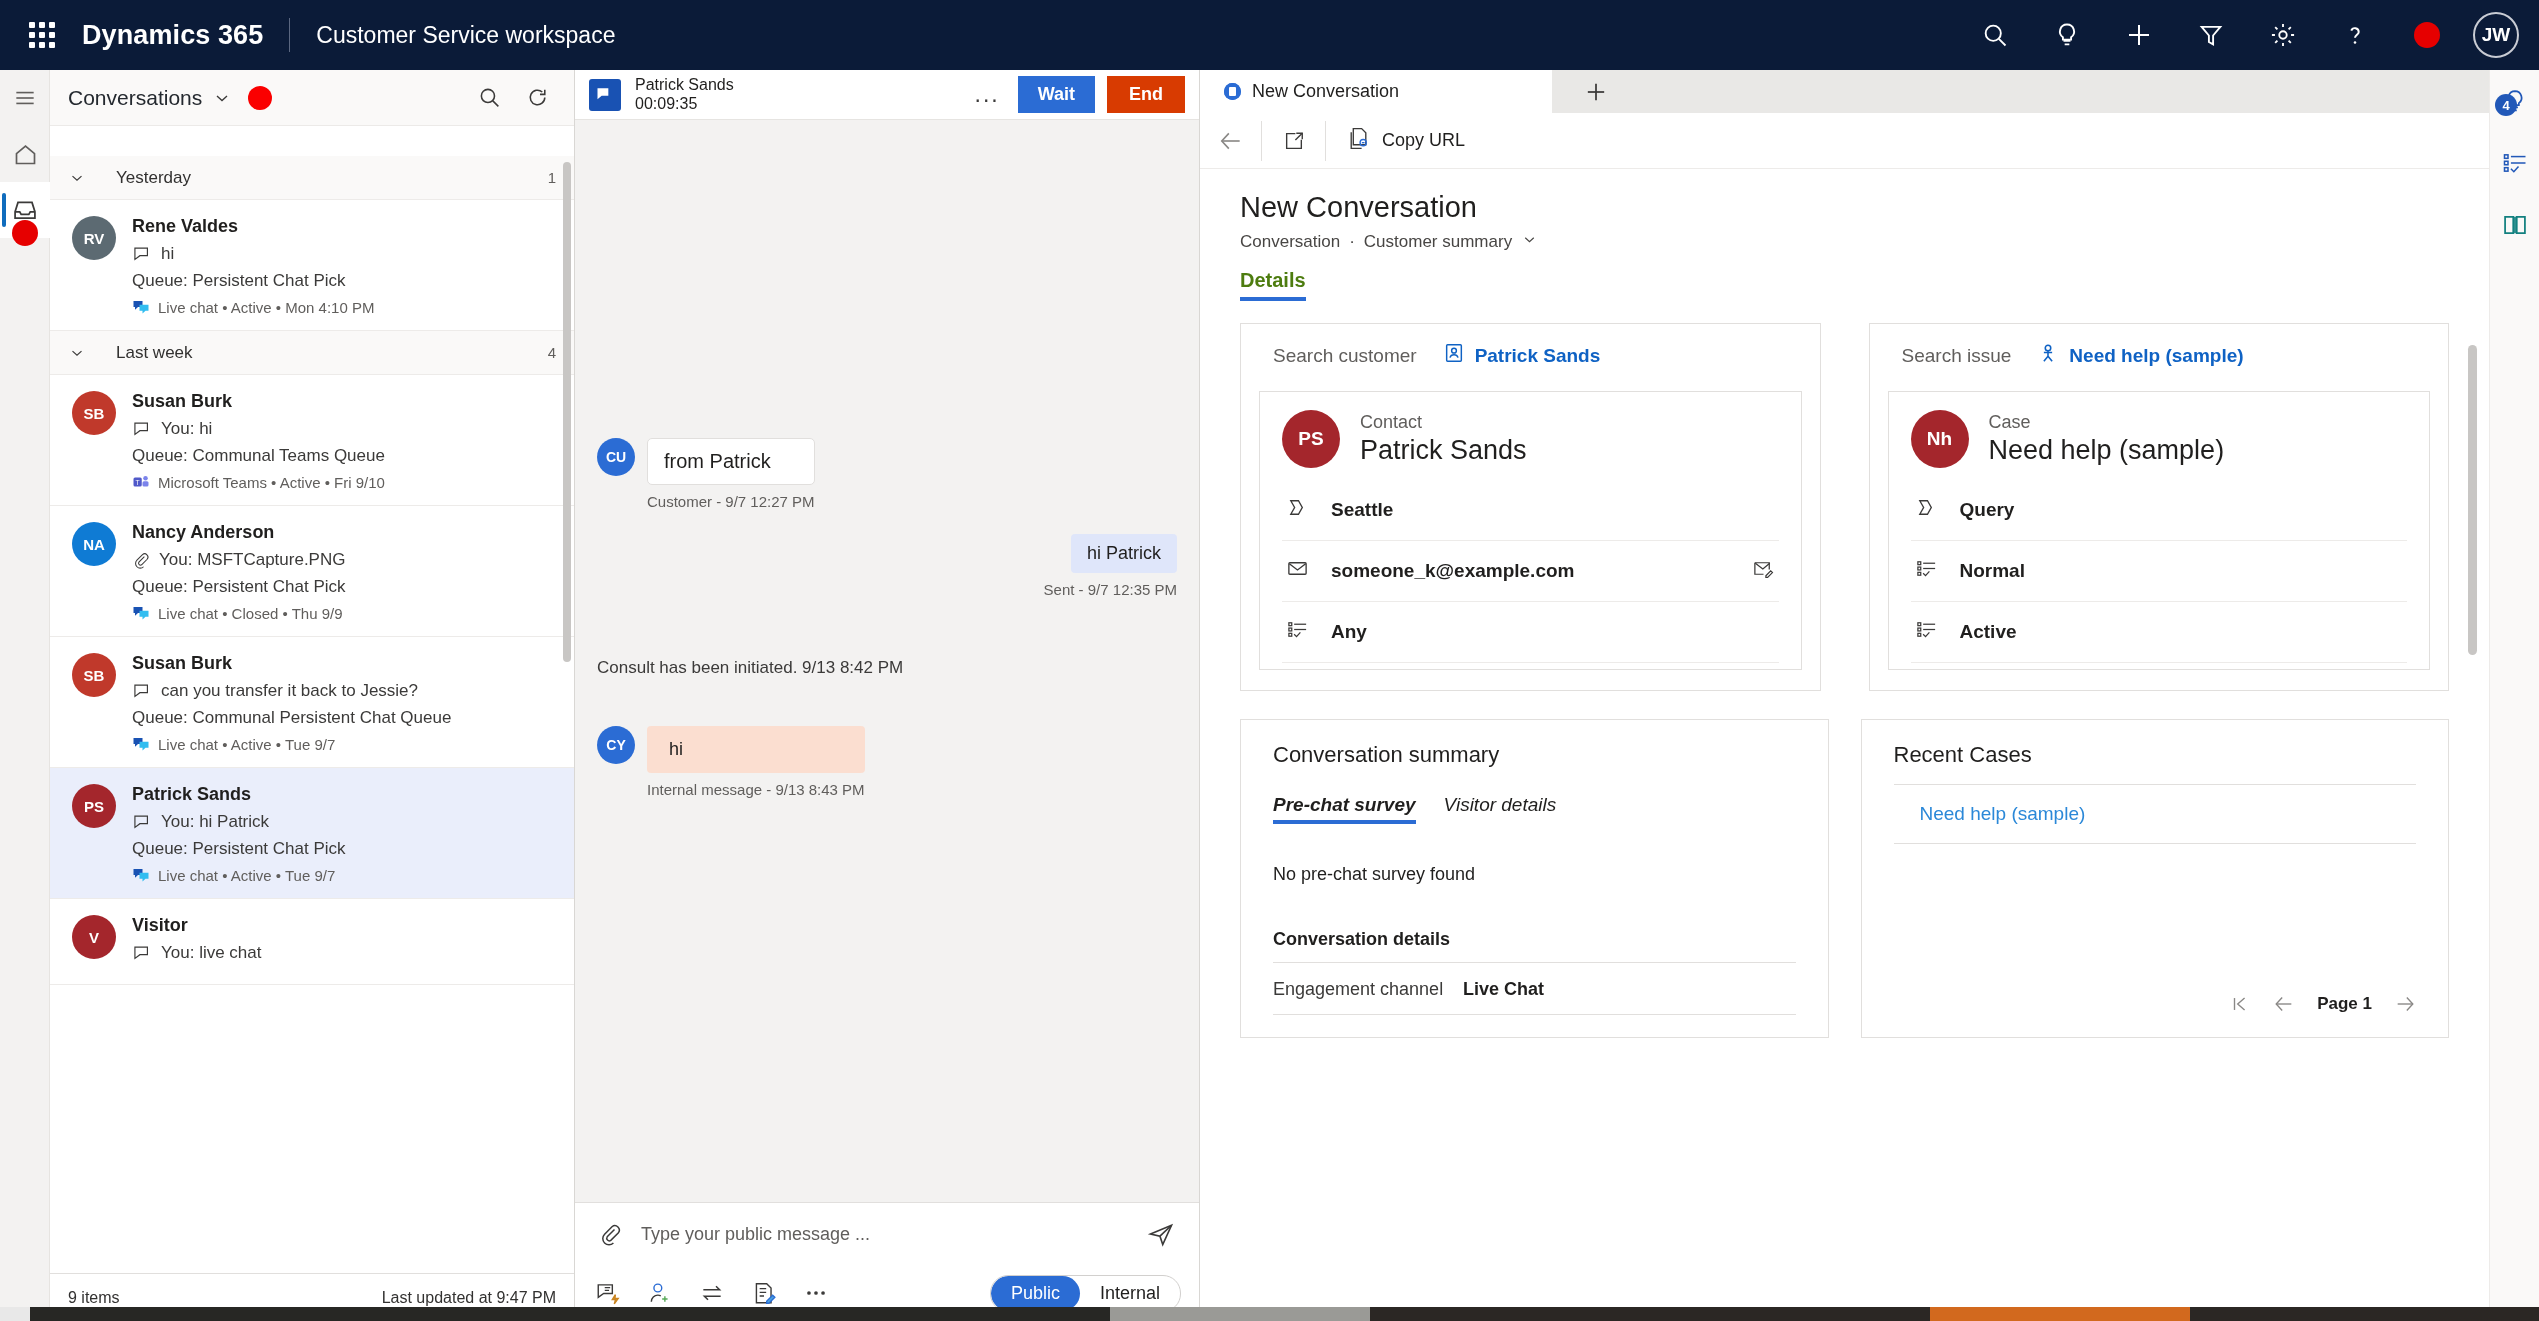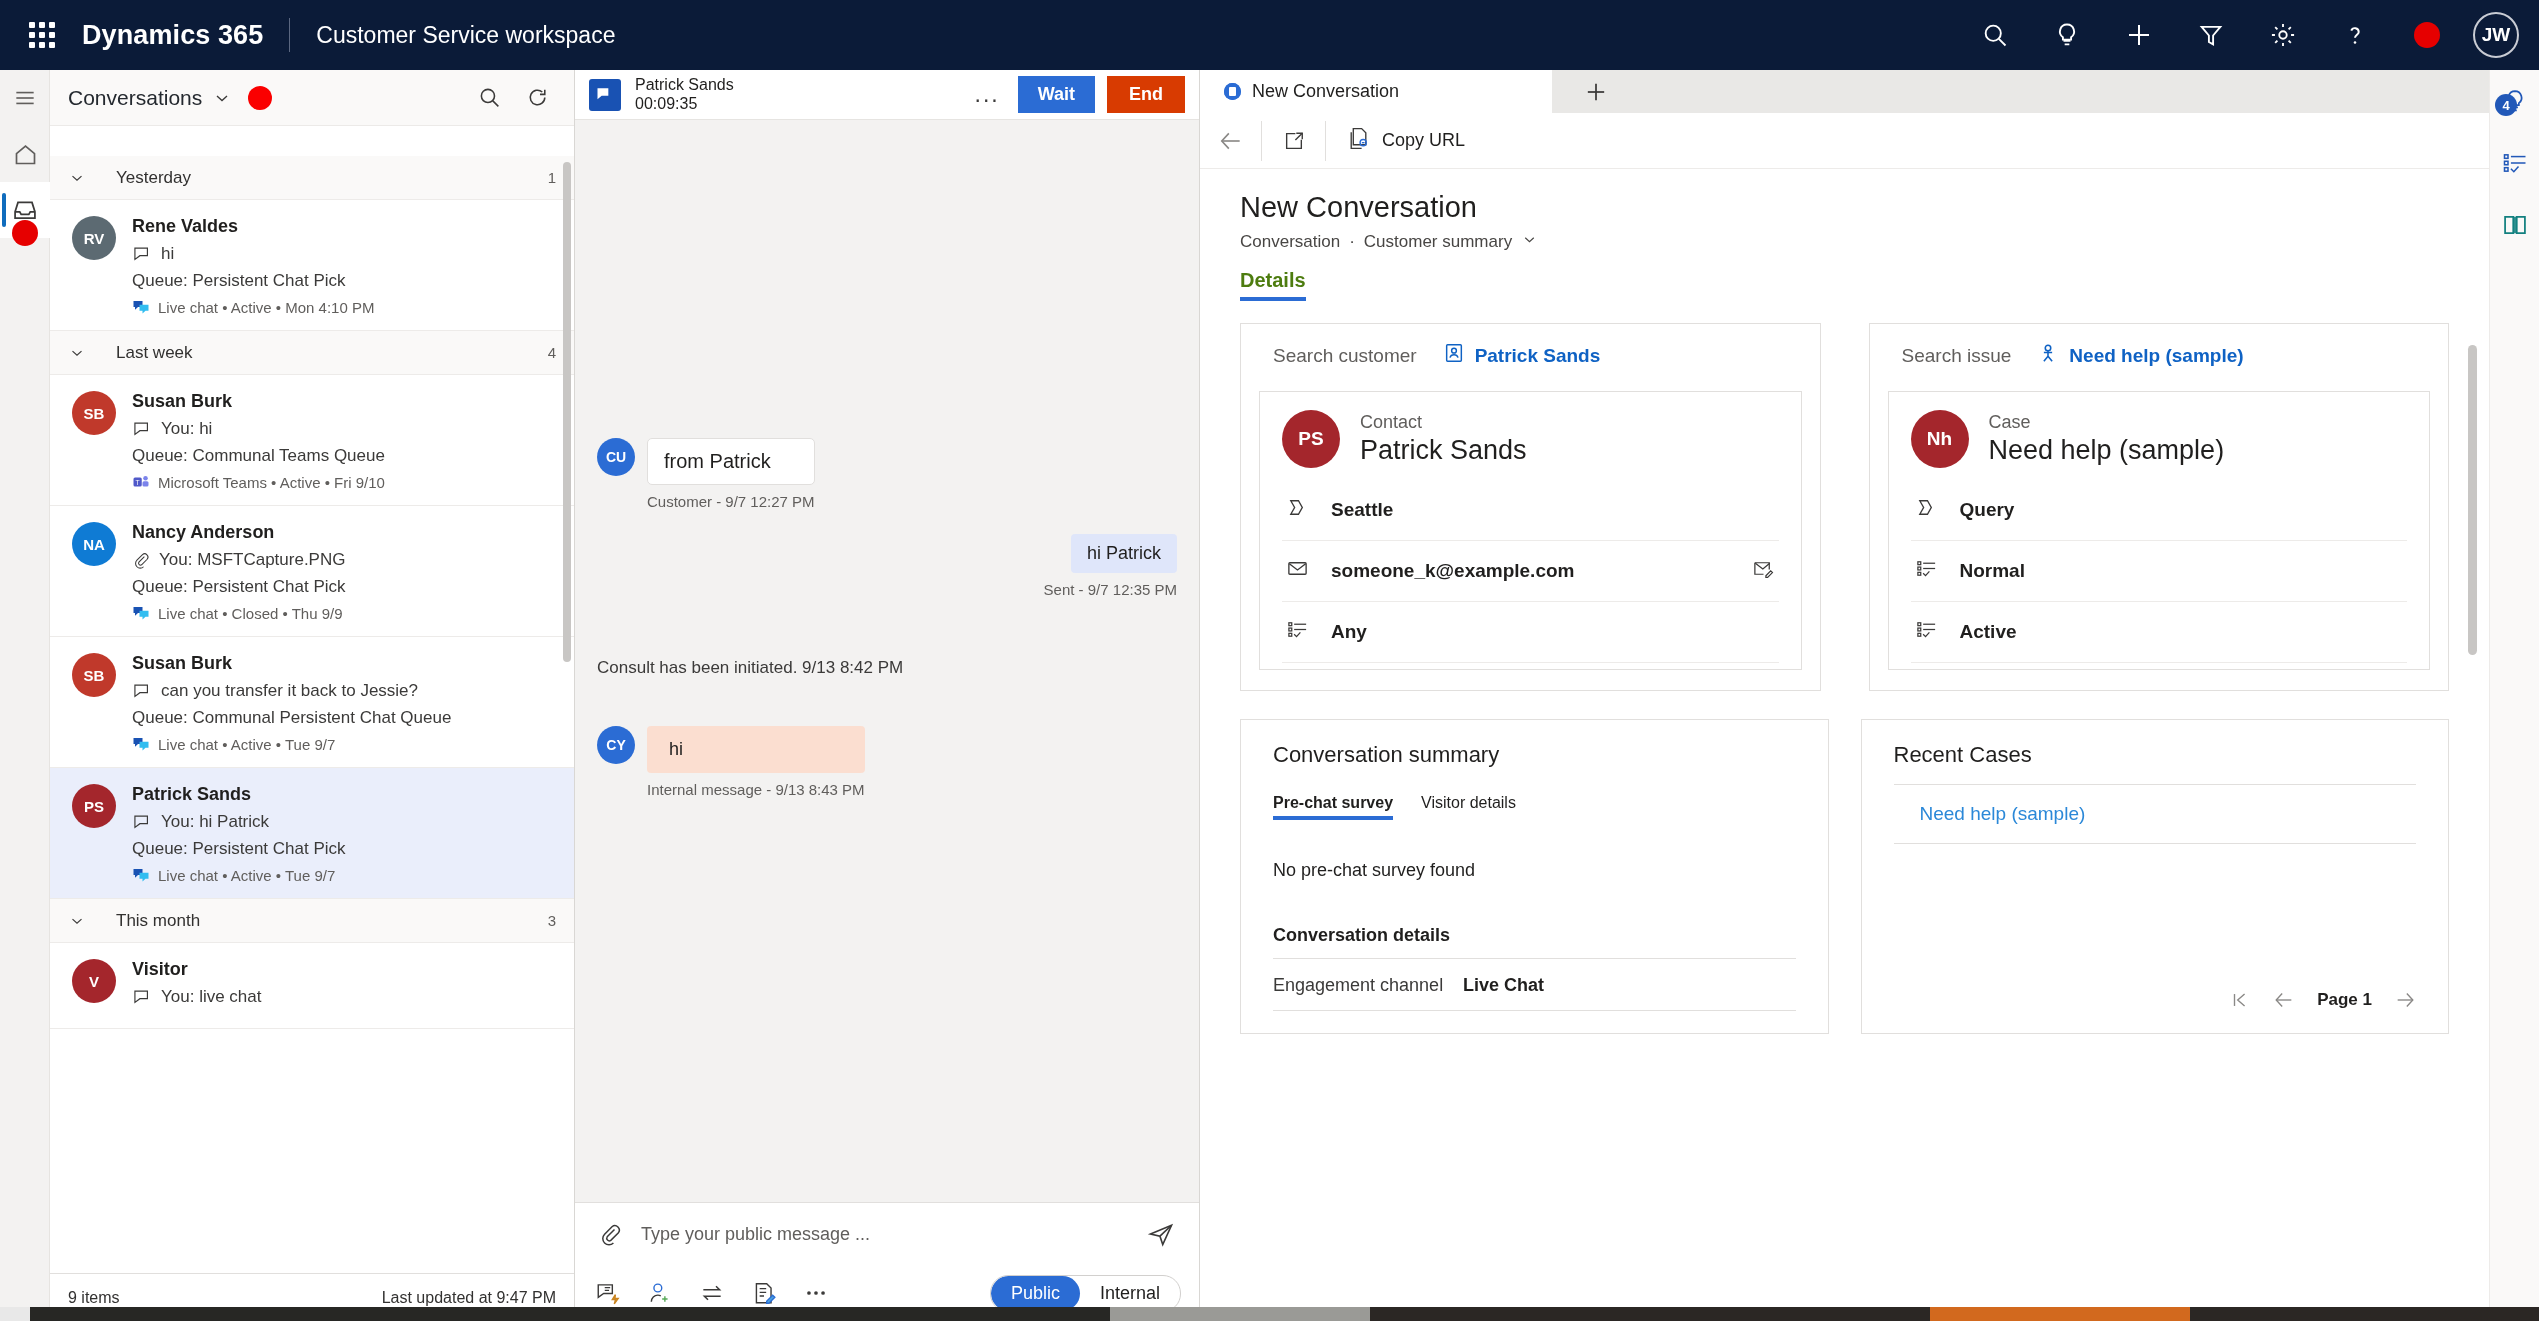--- a/index.html
+++ b/index.html
@@ -191,21 +191,21 @@
   .field-row {
     display:flex; align-items:center; gap:22px; padding:16px 4px; border-bottom:1px solid #edebe9; font-size:19px; color:#201f1e; font-weight:600;
   }
   .field-row .fv { flex:1; }
   .field-row .trail { margin-left:auto; }
 
   .panels-grid { padding:28px 40px 0 40px; display:grid; grid-template-columns:1fr 1fr; gap:32px; }
   .panel { border:1px solid #e1dfdd; background:#fff; min-height:300px; padding:22px 32px; position:relative; }
   .panel-title { font-size:22px; color:#201f1e; }
   .subtabs { display:flex; gap:28px; margin-top:26px; }
-  .stab { font-size:16px; color:#201f1e; padding-bottom:8px; position:relative; cursor:pointer; }
+  .stab { font-size:19px; color:#201f1e; padding-bottom:8px; position:relative; cursor:pointer;font-style:italic; }
   .stab.active { font-weight:700; }
   .stab.active::after { content:""; position:absolute; left:0; right:0; bottom:0; height:4px; background:#2b6cd4; }
   .panel-note { font-size:18px; color:#201f1e; margin-top:40px; }
   .panel-sec { font-size:18px; color:#201f1e; font-weight:700; margin-top:44px; padding-bottom:12px; border-bottom:1px solid #e1dfdd; }
   .kv-row { display:flex; align-items:center; padding:16px 0 14px 0; border-bottom:1px solid #e1dfdd; }
   .kv-k { font-size:18px; color:#3b3a39; width:190px; }
   .kv-v { font-size:18px; color:#201f1e; font-weight:700; }
   .rc-divider { height:1px; background:#e1dfdd; margin-top:16px; }
   .rc-item { font-size:19px; color:#2b88d8; padding:18px 0 18px 26px; border-bottom:1px solid #e1dfdd; cursor:pointer; }
   .pager { position:absolute; right:32px; bottom:22px; display:flex; align-items:center; gap:22px; }
@@ -472,29 +472,20 @@
               <div class="conv-meta">
                 <span style="display:inline-flex">
                   <svg width="18" height="18" viewBox="0 0 24 24">
                     <path d="M2 4h12v8H8l-4 3.5V12H2z" fill="#1952b3"></path>
                     <path d="M10 9h12v8h-4l-4 3.5V17h-4z" fill="#32bdf0"></path>
                   </svg>
                 </span>
                 <span>Live chat • Active • Tue 9/7</span>
               </div>
             </div>
-          </div>
-          <div class="grp-header">
-            <span style="display:inline-flex">
-              <svg width="18" height="18" viewBox="0 0 24 24" fill="none" stroke="#3b3a39" stroke-width="1.6">
-                <path d="M6 9.5 12 15l6-5.5"></path>
-              </svg>
-            </span>
-            <span class="gname">This month</span>
-            <span class="gcount">3</span>
           </div>
           <div class="conv-item">
             <div class="conv-ava" style="background:#a4262c">V</div>
             <div class="conv-body">
               <div class="conv-name">Visitor</div>
               <div class="conv-snip">
                 <span style="display:inline-flex">
                   <svg width="20" height="20" viewBox="0 0 24 24" fill="none" stroke="#3b3a39" stroke-width="1.4">
                     <path d="M3.5 5h15v9h-9l-6 4.5z"></path>
                   </svg>

